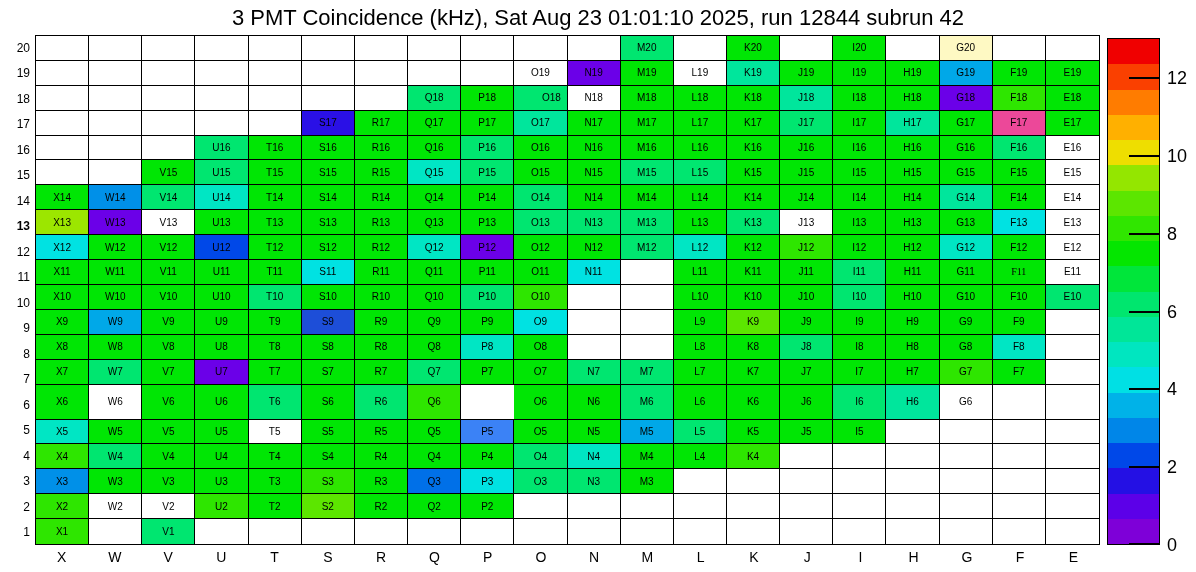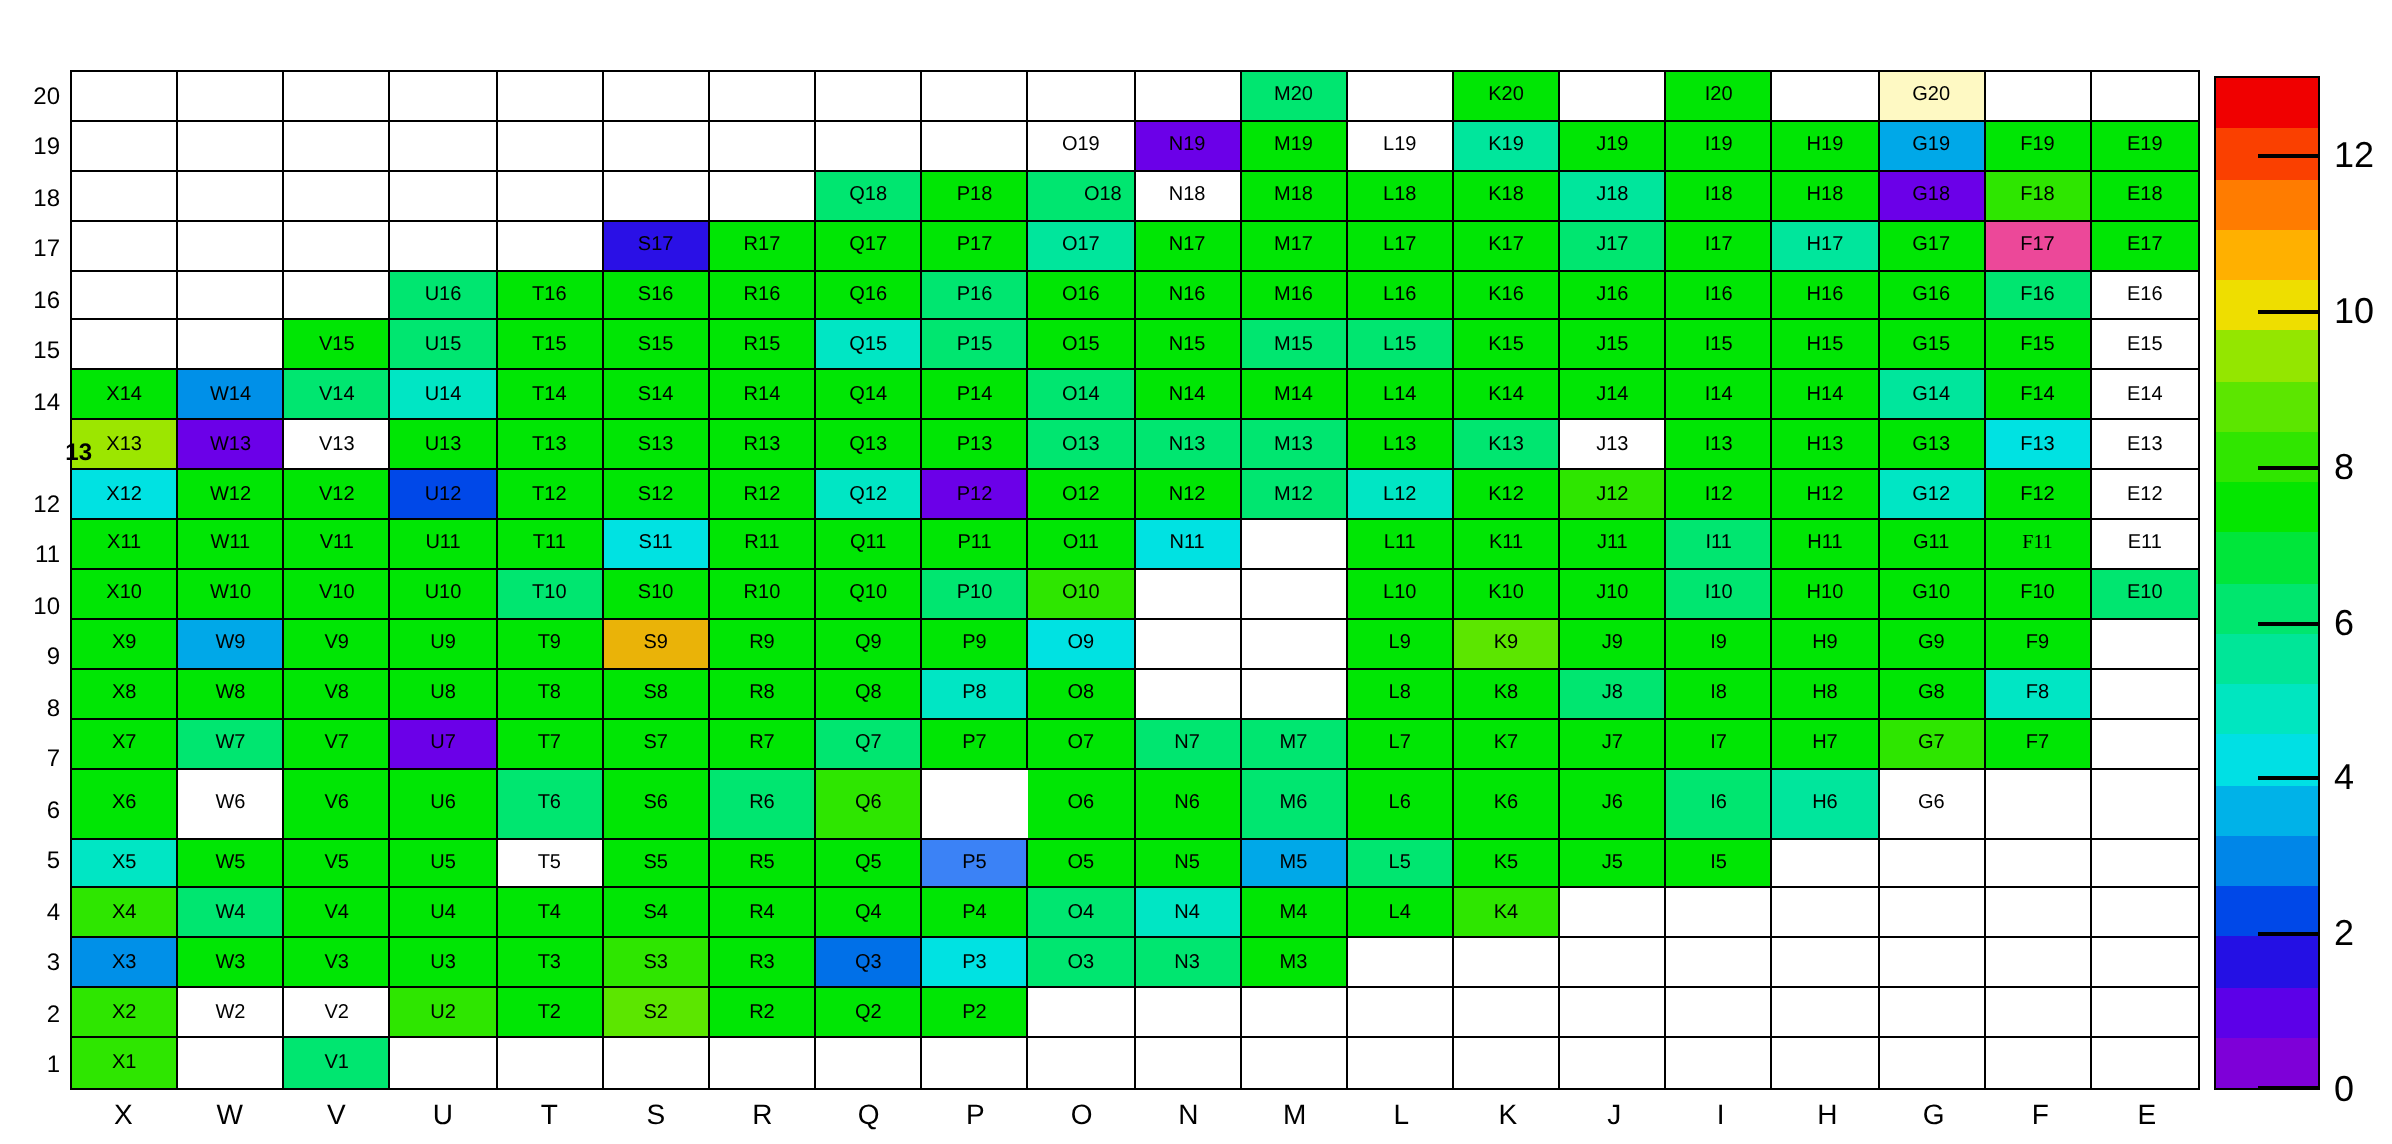--- a/index.html
+++ b/index.html
@@ -23,20 +23,21 @@
   #colorbar{position:absolute;left:1107px;top:38px;width:53px;height:507px;
             border:1px solid #000;box-sizing:border-box;display:flex;flex-direction:column;}
   #colorbar .band{flex:1 1 auto;}
   #cb-ticks .tick-line{position:absolute;width:30px;height:2px;background:#000;}
   #cb-ticks .tick-label{position:absolute;font-size:18px;color:#000;transform:translateY(-50%);}
 </style>
 </head>
 <body>
 
 <div id="canvas">
+  <div id="title">3 PMT Coincidence (kHz), Sat Aug 23 01:01:10 2025, run 12844 subrun 42</div>
 
   <div id="plot-frame">
     <div id="heatmap-grid">
         <div class="cell" style="background: rgb(255, 255, 255);"></div>
         <div class="cell" style="background: rgb(255, 255, 255);"></div>
         <div class="cell" style="background: rgb(255, 255, 255);"></div>
         <div class="cell" style="background: rgb(255, 255, 255);"></div>
         <div class="cell" style="background: rgb(255, 255, 255);"></div>
         <div class="cell" style="background: rgb(255, 255, 255);"></div>
         <div class="cell" style="background: rgb(255, 255, 255);"></div>
@@ -251,21 +252,21 @@
         <div class="cell" style="background: rgb(0, 230, 112);">I10</div>
         <div class="cell" style="background: rgb(0, 230, 4);">H10</div>
         <div class="cell" style="background: rgb(0, 230, 4);">G10</div>
         <div class="cell" style="background: rgb(0, 230, 4);">F10</div>
         <div class="cell" style="background: rgb(0, 230, 112);">E10</div>
         <div class="cell" style="background: rgb(0, 230, 4);">X9</div>
         <div class="cell" style="background: rgb(0, 168, 232);">W9</div>
         <div class="cell" style="background: rgb(0, 230, 4);">V9</div>
         <div class="cell" style="background: rgb(0, 230, 4);">U9</div>
         <div class="cell" style="background: rgb(0, 230, 4);">T9</div>
-        <div class="cell" style="background: #eab308;">S9</div>
+        <div class="cell" style="background: #1d4ed8;">S9</div>
         <div class="cell" style="background: rgb(0, 230, 4);">R9</div>
         <div class="cell" style="background: rgb(0, 230, 4);">Q9</div>
         <div class="cell" style="background: rgb(0, 230, 4);">P9</div>
         <div class="cell" style="background: rgb(0, 226, 226);">O9</div>
         <div class="cell" style="background: rgb(255, 255, 255);"></div>
         <div class="cell" style="background: rgb(255, 255, 255);"></div>
         <div class="cell" style="background: rgb(0, 230, 4);">L9</div>
         <div class="cell" style="background: rgb(92, 230, 0);">K9</div>
         <div class="cell" style="background: rgb(0, 230, 4);">J9</div>
         <div class="cell" style="background: rgb(0, 230, 4);">I9</div>
@@ -437,21 +438,21 @@
   </div>
 
   <div id="row-labels">
       <div class="lbl" style="left: 4px; top: 47.75px;">20</div>
       <div class="lbl" style="left: 4px; top: 73.25px;">19</div>
       <div class="lbl" style="left: 4px; top: 98.75px;">18</div>
       <div class="lbl" style="left: 4px; top: 124.25px;">17</div>
       <div class="lbl" style="left: 4px; top: 149.75px;">16</div>
       <div class="lbl" style="left: 4px; top: 175.25px;">15</div>
       <div class="lbl" style="left: 4px; top: 200.75px;">14</div>
-      <div class="lbl" style="left: 20px; top: 226.25px; font-weight: bold;">13</div>
+      <div class="lbl" style="left: 4px; top: 226.25px; font-weight: bold;">13</div>
       <div class="lbl" style="left: 4px; top: 251.75px;">12</div>
       <div class="lbl" style="left: 4px; top: 277.25px;">11</div>
       <div class="lbl" style="left: 4px; top: 302.75px;">10</div>
       <div class="lbl" style="left: 4px; top: 328.25px;">9</div>
       <div class="lbl" style="left: 4px; top: 353.75px;">8</div>
       <div class="lbl" style="left: 4px; top: 379.25px;">7</div>
       <div class="lbl" style="left: 4px; top: 404.75px;">6</div>
       <div class="lbl" style="left: 4px; top: 430.25px;">5</div>
       <div class="lbl" style="left: 4px; top: 455.75px;">4</div>
       <div class="lbl" style="left: 4px; top: 481.25px;">3</div>

